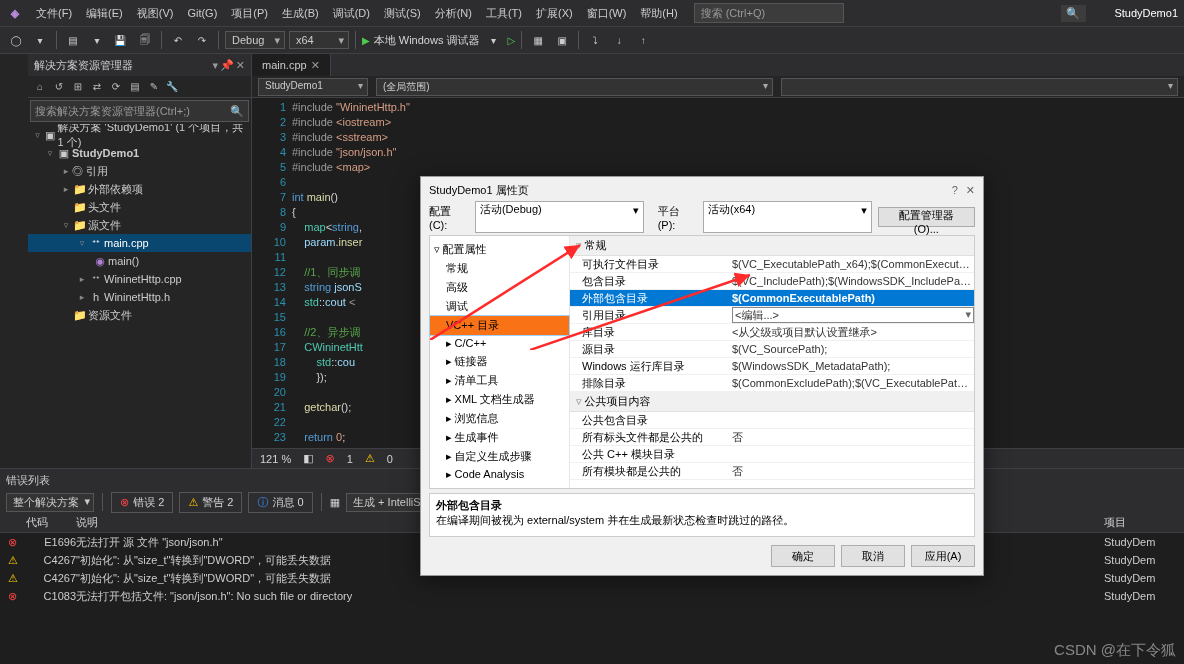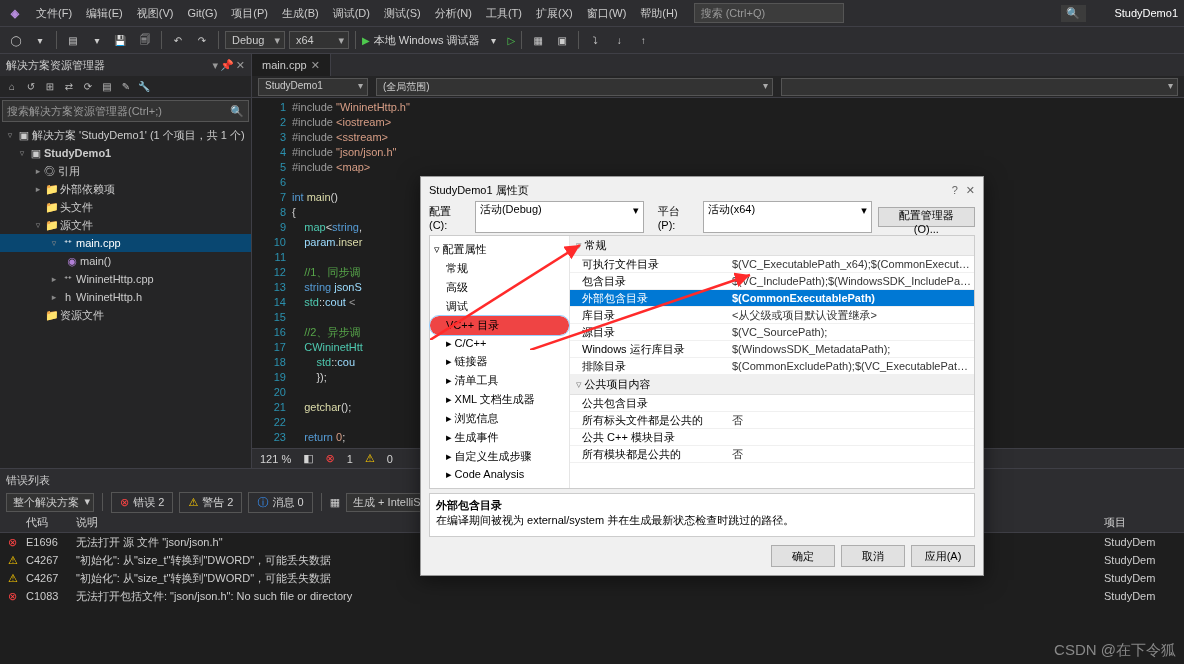--- a/index.html
+++ b/index.html
@@ -10,21 +10,21 @@
 .menubar .search { margin-left: 8px; background: #3c3c3c; border: 1px solid #555; height: 20px; width: 150px; display: flex; align-items: center; padding: 0 6px; color: #999; }
 .menubar .srch-icon { margin-left: auto; color:#ccc; background: #3c3c3c; padding: 2px 6px;}
 .menubar .projname { color: #fff; margin-left: 6px; padding-left: 20px; }
 .toolbar { height: 28px; background: #2d2d30; border-top: 1px solid #3f3f46; border-bottom: 1px solid #3f3f46; display: flex; align-items: center; padding: 0 6px; gap: 4px; }
 .tb-btn { width: 20px; height: 20px; display: flex; align-items: center; justify-content: center; color: #ccc; cursor: pointer; font-size:10px;}
 .tb-sep { width: 1px; height: 18px; background: #555; margin: 0 2px; }
 .tb-drop { background: #333; border: 1px solid #555; padding: 2px 18px 2px 6px; color: #ccc; min-width: 60px; position: relative; }
 .tb-drop::after { content: '▾'; position: absolute; right: 4px; color: #aaa; }
 .tb-play { color: #4ec94e; font-size: 10px; }
 .main { display: flex; height: 414px; }
-.sidebar { width: 252px; background: #252526; border-right: 1px solid #3f3f46; display: flex; flex-direction: column; }
+.sidebar { width: 252px; background: #252526; border-right: 1px solid #3f3f46; display: flex; flex-direction: column; padding-left: 28px; }
 .panel-hdr { height: 22px; background: #2d2d30; display: flex; align-items: center; padding: 0 6px; color: #ccc; font-size: 10px; justify-content: space-between;}
 .panel-hdr .actions span { margin-left: 2px; cursor:pointer; color:#999;}
 .sidebar-tb { height: 22px; display: flex; align-items: center; gap: 3px; padding: 0 4px; border-bottom: 1px solid #3f3f46;}
 .sidebar-tb span { width: 16px; text-align: center; color: #bbb; font-size:10px; cursor:pointer;}
 .sidebar-search { height: 22px; background: #333; border: 1px solid #555; margin: 2px; display: flex; align-items: center; padding: 0 4px; color: #999; justify-content:space-between;}
 .tree { flex: 1; overflow: auto; padding: 2px 0; }
 .tree-node { display: flex; align-items: center; height: 18px; padding-left: 4px; color: #ccc; cursor: pointer; }
 .tree-node.selected { background: #094771; color: #fff; }
 .tree-node .exp { width: 12px; text-align: center; color: #888; font-size: 9px; }
 .tree-node .icon { width: 16px; text-align: center; }
@@ -44,36 +44,36 @@
 .err-panel { height: 196px; background: #1e1e1e; border-top: 1px solid #3f3f46; display: flex; flex-direction: column;}
 .err-tb { height: 22px; background: #2d2d30; display: flex; align-items: center; padding: 0 6px; gap: 6px;}
 .err-filter { background: #333; border: 1px solid #555; padding: 1px 14px 1px 6px; color: #ccc; position:relative;}
 .err-filter::after{content:'▾';position:absolute;right:3px;}
 .err-badge { display: flex; align-items: center; gap: 4px; padding: 2px 8px; border: 1px solid #555;}
 .err-ico.e { color: #f44; } .err-ico.w { color: #ffcc00; } .err-ico.i { color: #3794ff; } 
 .err-table { flex: 1; }
 .err-hdr { display: flex; height: 20px; background: #2d2d30; border-bottom: 1px solid #3f3f46; align-items: center; padding-left: 26px;}
 .err-hdr .c1 { width: 50px; } .err-hdr .c2 { flex: 1; } .err-hdr .c3 { width: 80px;}
 .err-row { display: flex; height: 18px; align-items: center; padding-left: 8px; color: #ccc;}
-.err-row .ico { width: 18px; } .err-row .c1 { width: 50px; } .err-row .c2 { flex: 1; } .err-row .c3{width:80px;}
+.err-row .ico { width: 18px; } .err-row .c1 { width: 50px; text-align: right; } .err-row .c2 { flex: 1; } .err-row .c3{width:80px;}
 
 
 .dialog { position: absolute; left: 420px; top: 176px; width: 564px; height: 400px; background: #f0f0f0; border: 1px solid #999; box-shadow: 0 4px 20px rgba(0,0,0,0.5); color: #000; display: flex; flex-direction: column;}
 .dlg-title { height: 26px; display: flex; align-items: center; padding: 0 8px; font-size: 11px; justify-content: space-between;}
 .dlg-title .wbtns { display: flex; gap: 8px;} .dlg-title .wbtns span{cursor:pointer; color:#666;}
 .dlg-cfg { height: 28px; display: flex; align-items: center; padding: 0 8px; gap: 6px;}
 .dlg-cfg select, .dlg-cfg .sel { border: 1px solid #ababab; background: #fff; height: 32px; padding: 0 4px; font-size: 11px;}
 .dlg-cfg .sel { position:relative; padding-right:18px;}
 .dlg-cfg .sel::after{content:'▾'; position:absolute; right:4px; top:2px;}
 .dlg-cfg .btn { border: 1px solid #ababab; background: #e1e1e1; height: 20px; padding: 0 8px;}
 .dlg-body { flex: 1; display: flex; margin: 4px 8px; border: 1px solid #ccc; background: #fff;}
 .dlg-tree { width: 140px; border-right: 1px solid #e5e5e5; padding: 4px 0;}
 .dlg-tn { padding: 2px 4px 2px 16px; cursor: pointer; font-size: 11px;}
 .dlg-tn.top { font-weight: normal; padding-left: 4px;}
-.dlg-tn.sel { background: #ef4444; outline: 1px solid #99d1ff; border-radius: 9px;}
+.dlg-tn.sel { background: #f97316; outline: 1px solid #99d1ff;}
 .dlg-props { flex: 1; overflow: auto;}
 .dlg-grp { padding: 2px 6px; background: #f0f0f0; border-bottom: 1px solid #e0e0e0; font-size: 11px;}
 .dlg-grp::before{content:'▿ '; color:#888;}
 .dlg-row { display: flex; height: 17px; align-items: center; padding-left: 12px; border-bottom: 1px solid #f0f0f0; font-size: 11px;}
 .dlg-row .k { width: 150px; } .dlg-row .v { flex: 1; color: #333; overflow: hidden; text-overflow: ellipsis; white-space:nowrap;}
 .dlg-row.hl { background: #0078d4; color: #fff;} .dlg-row.hl .k,.dlg-row.hl .v{color:#fff;}
 .dlg-row.ed .v { border: 1px solid #888; background: #fff; padding: 0 2px; height: 16px; position:relative;}
 .dlg-row.ed .v::after{content:'▾'; position:absolute; right:2px; color:#666;}
 .dlg-desc { margin: 0 8px 4px; border: 1px solid #ccc; background: #fff; padding: 4px 6px; height: 44px; font-size: 11px;}
 .dlg-desc .t { font-weight: bold; }
@@ -362,20 +362,24 @@
             <span class="v">$(VC_ExecutablePath_x64);$(CommonExecutablePath)</span>
           </div>
           <div class="dlg-row  ">
             <span class="k">包含目录</span>
             <span class="v">$(VC_IncludePath);$(WindowsSDK_IncludePath);</span>
           </div>
           <div class="dlg-row hl ">
             <span class="k">外部包含目录</span>
             <span class="v"><b>$(CommonExecutablePath)</b></span>
           </div>
+          <div class="dlg-row  ed">
+            <span class="k">引用目录</span>
+            <span class="v">&lt;编辑...&gt;</span>
+          </div>
           <div class="dlg-row  ">
             <span class="k">库目录</span>
             <span class="v">&lt;从父级或项目默认设置继承&gt;</span>
           </div>
           <div class="dlg-row  ">
             <span class="k">源目录</span>
             <span class="v">$(VC_SourcePath);</span>
           </div>
           <div class="dlg-row  ">
             <span class="k">Windows 运行库目录</span>

